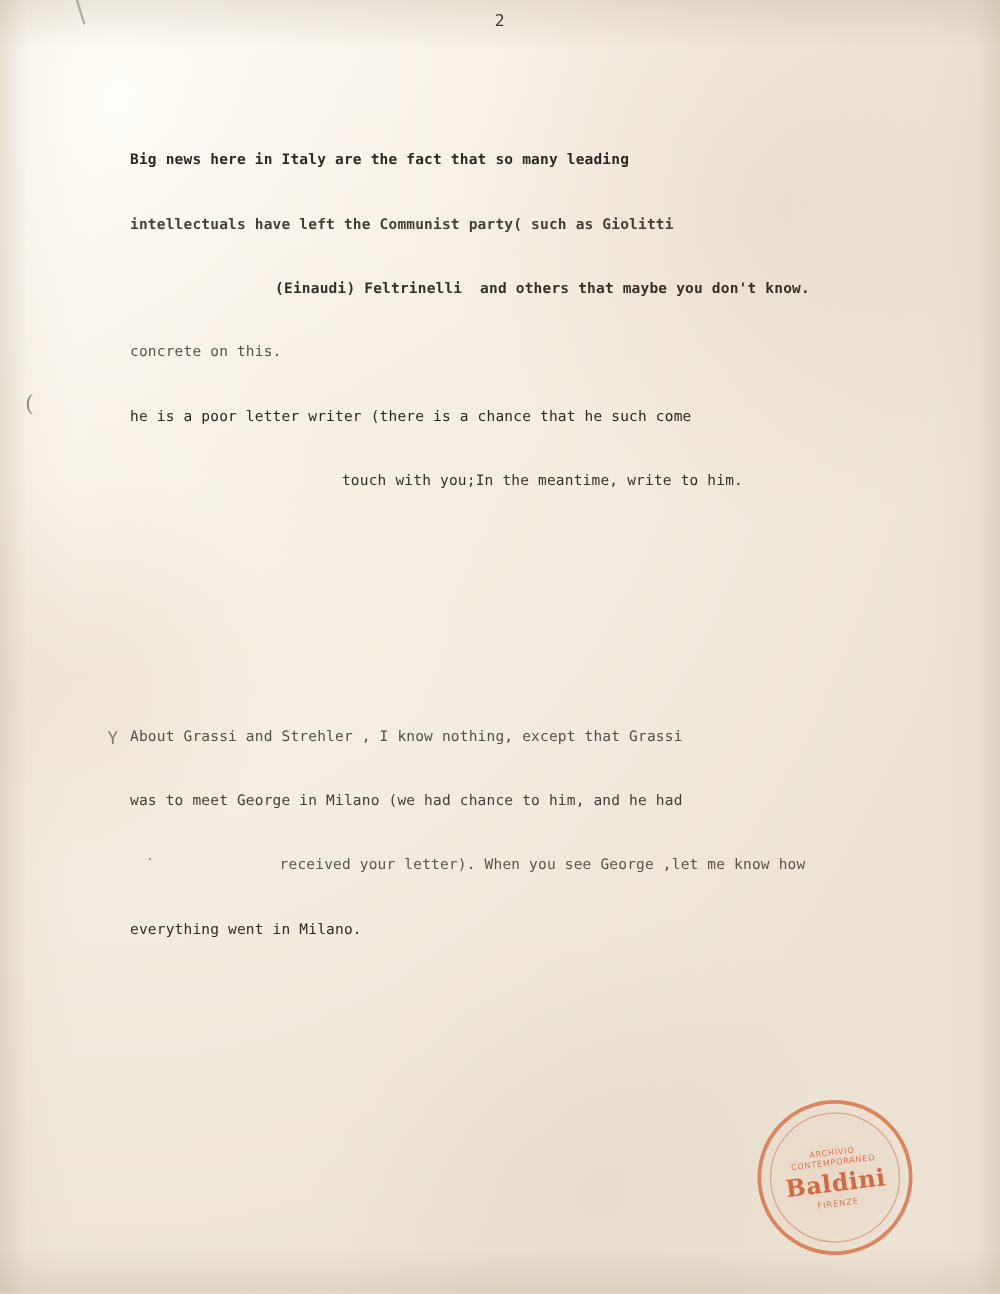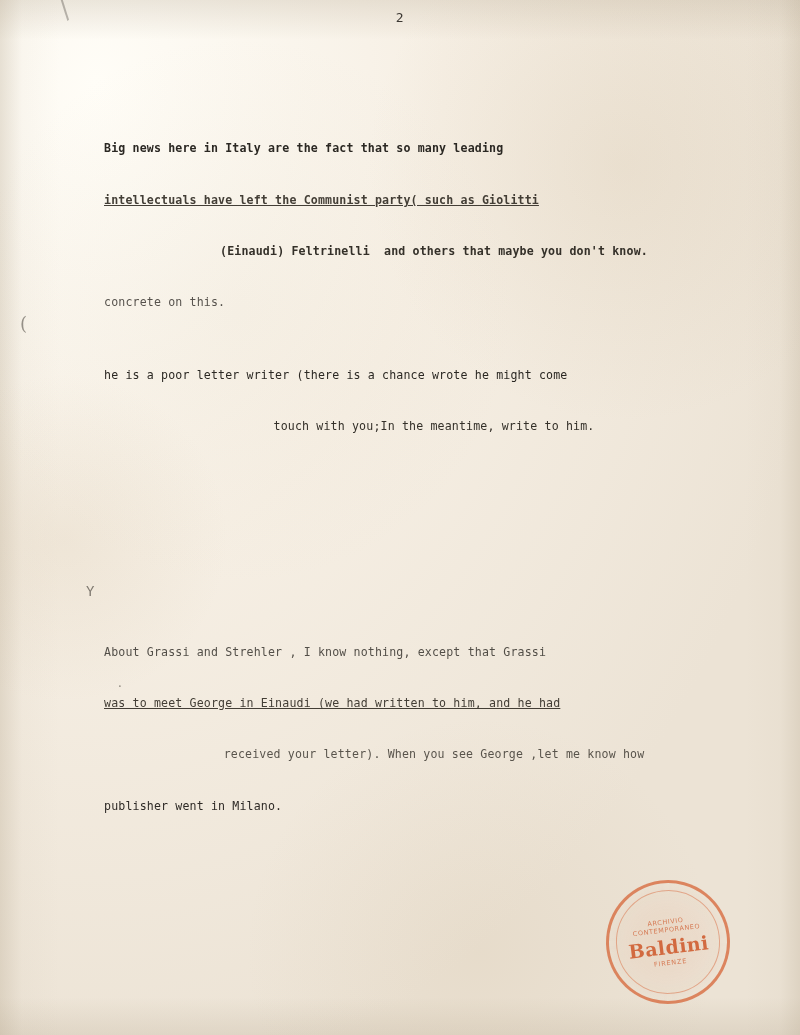--- a/index.html
+++ b/index.html
@@ -78,22 +78,22 @@
   }
   .gap {
     height: 17px;
   }
   .line {
     display: block;
     white-space: pre;
   }
   
   .line:nth-child(3n)   { color: #343029; text-align: center; }
-  .line:nth-child(4n+1) { color: #2b2823; margin-top: 21px; }
-  .line:nth-child(5n+2) { color: #3a352d; opacity: 0.95; text-decoration: underline; }
+  .line:nth-child(4n+1) { color: #2b2823; }
+  .line:nth-child(5n+2) { color: #3a352d; opacity: 0.95; }
 
   .faint { opacity: 0.80; }
   .dark  { color: #201e1a; font-weight: bold; }
 
   
   .mark {
     position: absolute;
     color: #46413a;
     font-family: "DejaVu Serif", serif;
     z-index: 4;
@@ -184,31 +184,31 @@
   <span class="mark" id="mark-y-left">Y</span>
   <span class="mark" id="mark-dot-1">·</span>
 
   <div id="typescript">
 
     <div class="para">
       <span class="line dark">Big news here in Italy are the fact that so many leading</span>
       <span class="line dark">intellectuals have left the Communist party( such as Giolitti</span>
       <span class="line dark">(Einaudi) Feltrinelli  and others that maybe you don't know.</span>
       <span class="line faint">concrete on this.</span>
-      <span class="line">he is a poor letter writer (there is a chance wrote he might come</span>
+      <span class="line">he is a poor letter writer (there is a chance that he such come</span>
       <span class="line">touch with you;In the meantime, write to him.</span>
     </div>
 
     <div class="gap"></div>
 
     <div class="para">
       <span class="line faint">About Grassi and Strehler , I know nothing, except that Grassi</span>
-      <span class="line faint">was to meet George in Einaudi (we had written to him, and he had</span>
+      <span class="line faint">was to meet George in Milano (we had chance to him, and he had</span>
       <span class="line faint">received your letter). When you see George ,let me know how</span>
-      <span class="line">publisher went in Milano.</span>
+      <span class="line">everything went in Milano.</span>
     </div>
 
     
 
     
 
     
 
     
 

